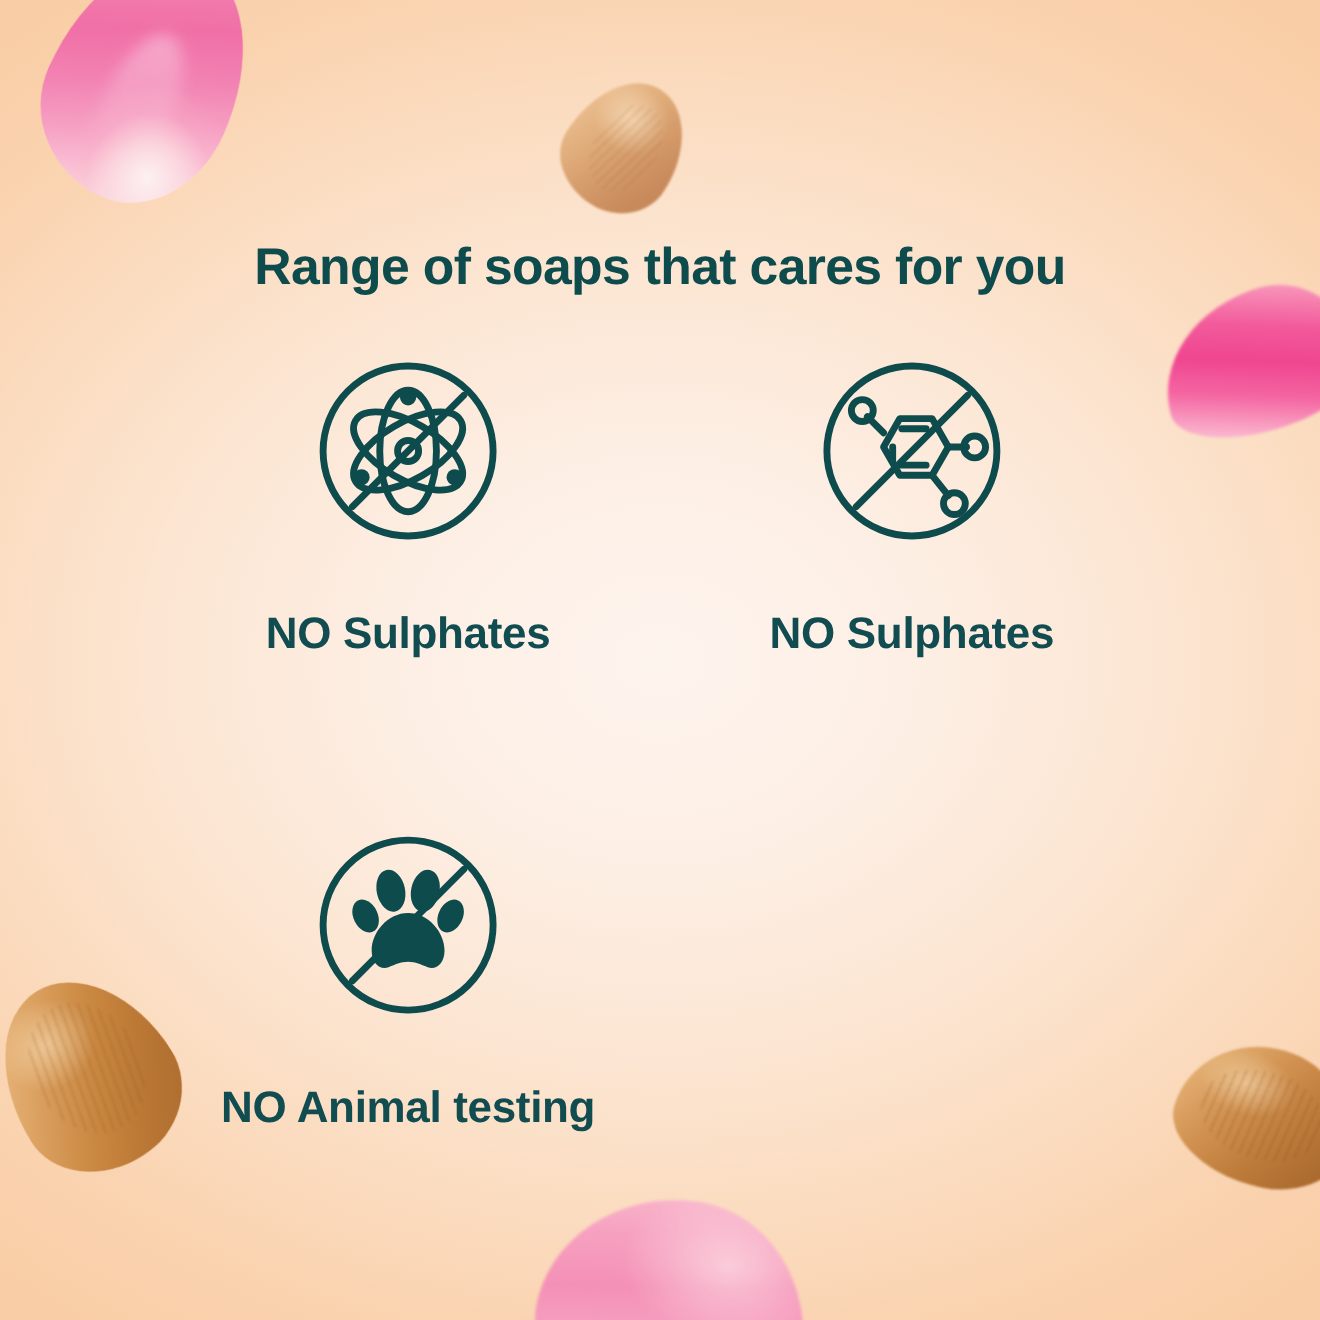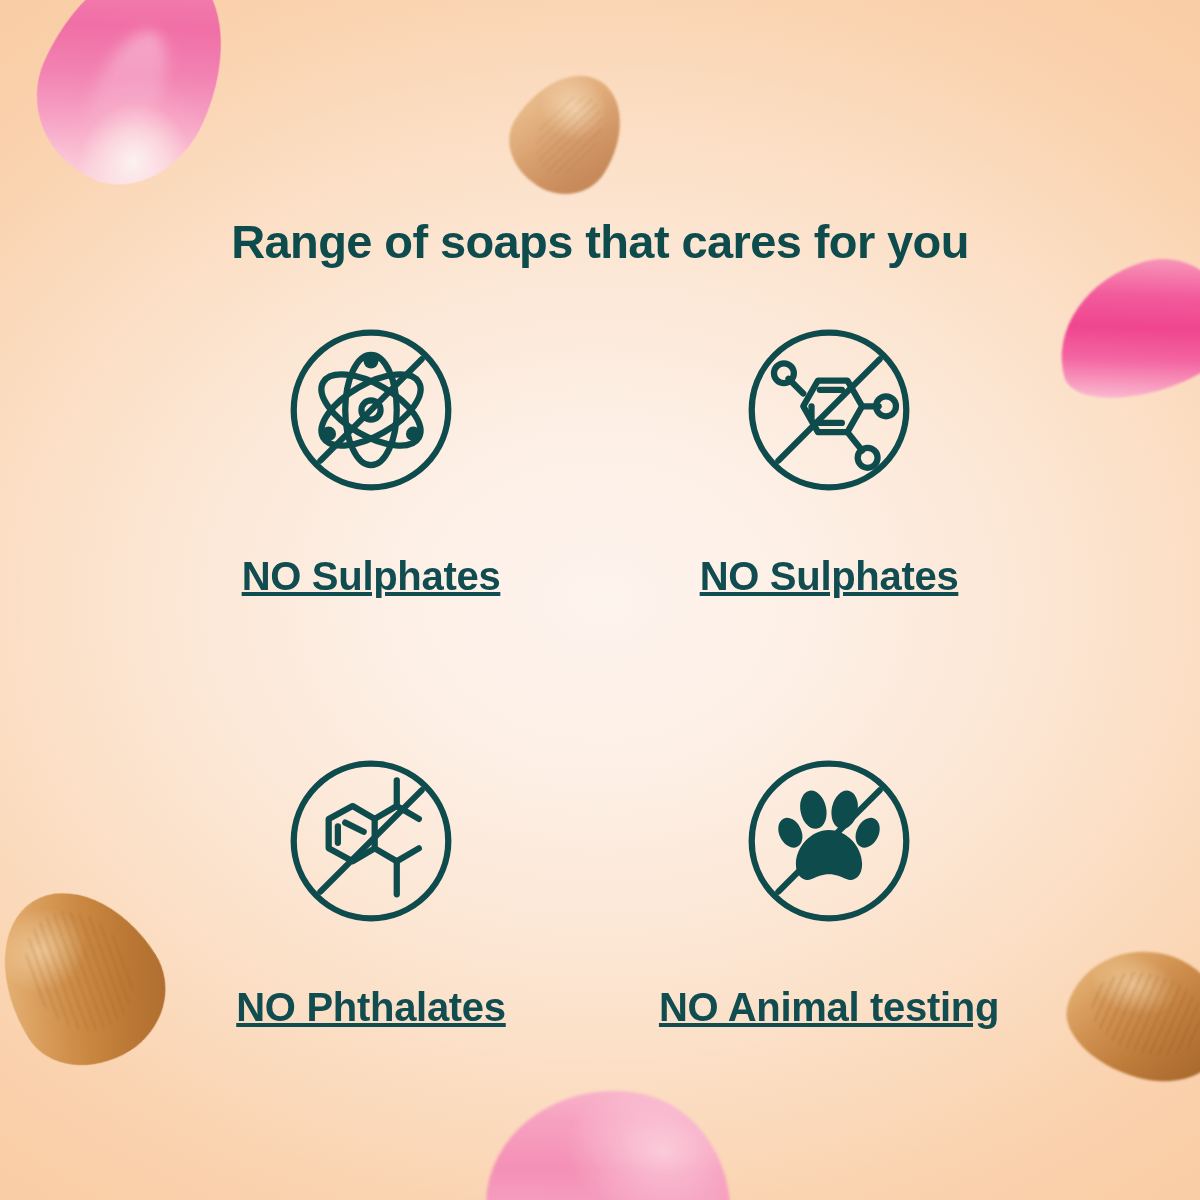--- a/index.html
+++ b/index.html
@@ -212,21 +212,20 @@
   }
   .claim-icon { width:184px; height:184px; display:block; }
   .claim-label {
     margin-top:52px;
     font-size:40px;
     font-weight:600;
     letter-spacing:-0.3px;
     color:#114C50;
     white-space:nowrap;
     text-align:center;
-    text-decoration:underline;
   }
 </style>
 </head>
 <body>
 
 <div id="banner">
 
   <div class="deco petal-tl"></div>
   <div class="deco petal-tl-hi"></div>
   <div class="deco almond almond-t"></div>
@@ -270,36 +269,20 @@
           <line x1="68" y1="48" x2="77" y2="48"></line>
           <line x1="60" y1="62" x2="68" y2="72"></line>
           <circle cx="25.5" cy="30" r="5.4"></circle>
           <circle cx="81" cy="48" r="5.4"></circle>
           <circle cx="71" cy="76" r="5.4"></circle>
           <line x1="22.5" y1="77.5" x2="77.5" y2="22.5"></line>
         </svg>
         <div class="claim-label">NO Sulphates</div>
       </div>
 
-      <div class="claim">
-        <svg class="claim-icon" viewBox="0 0 100 100" fill="none" stroke="#0E4B4D" stroke-width="3.4" stroke-linecap="round" stroke-linejoin="round">
-          <circle cx="50" cy="50" r="42"></circle>
-          <polygon points="27,38 40,31 52,38 52,54 40,61 27,54"></polygon>
-          <line x1="32" y1="42" x2="32" y2="51"></line>
-          <line x1="36" y1="40" x2="46" y2="45"></line>
-          <line x1="52" y1="38" x2="64" y2="31"></line>
-          <line x1="64" y1="31" x2="64" y2="17"></line>
-          <line x1="64" y1="31" x2="76" y2="38"></line>
-          <line x1="52" y1="54" x2="64" y2="61"></line>
-          <line x1="64" y1="61" x2="64" y2="79"></line>
-          <line x1="64" y1="61" x2="76" y2="54"></line>
-          <line x1="22.5" y1="77.5" x2="77.5" y2="22.5"></line>
-        </svg>
-        <div class="claim-label">NO Phthalates</div>
-      </div>
 
       <div class="claim">
         <svg class="claim-icon" viewBox="0 0 100 100">
           <circle cx="50" cy="50" r="42" fill="none" stroke="#0E4B4D" stroke-width="3.4"></circle>
           <g fill="#0E4B4D">
             <ellipse cx="41.5" cy="33" rx="7" ry="10.5" transform="rotate(-12 41.5 33)"></ellipse>
             <ellipse cx="58.5" cy="33" rx="7" ry="10.5" transform="rotate(12 58.5 33)"></ellipse>
             <ellipse cx="29" cy="45.5" rx="6" ry="8.5" transform="rotate(-26 29 45.5)"></ellipse>
             <ellipse cx="71" cy="45.5" rx="6" ry="8.5" transform="rotate(26 71 45.5)"></ellipse>
             <path d="M50 44c10 0 18 9.5 18 18.5 0 6.5-4.2 10-8.6 8.2-3-1.2-5.6-2.6-9.4-2.6s-6.4 1.4-9.4 2.6C36.2 72.5 32 69 32 62.5 32 53.5 40 44 50 44z"></path>

